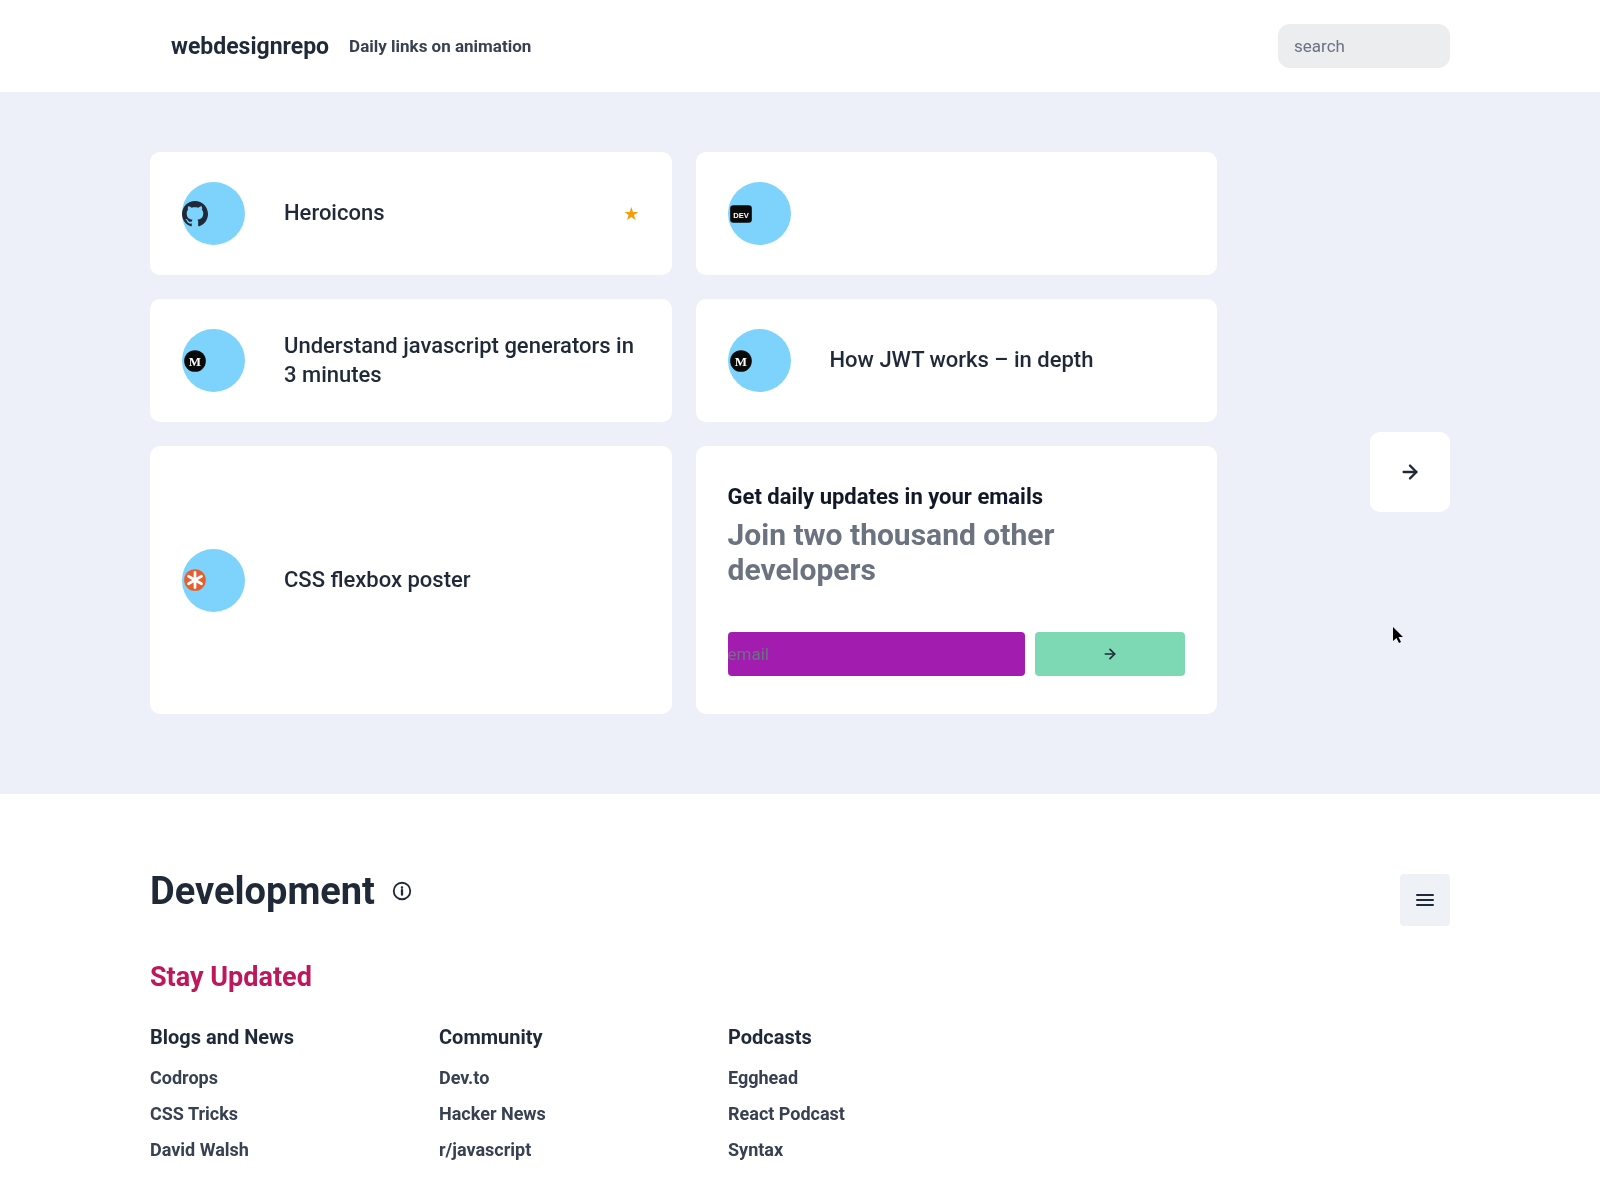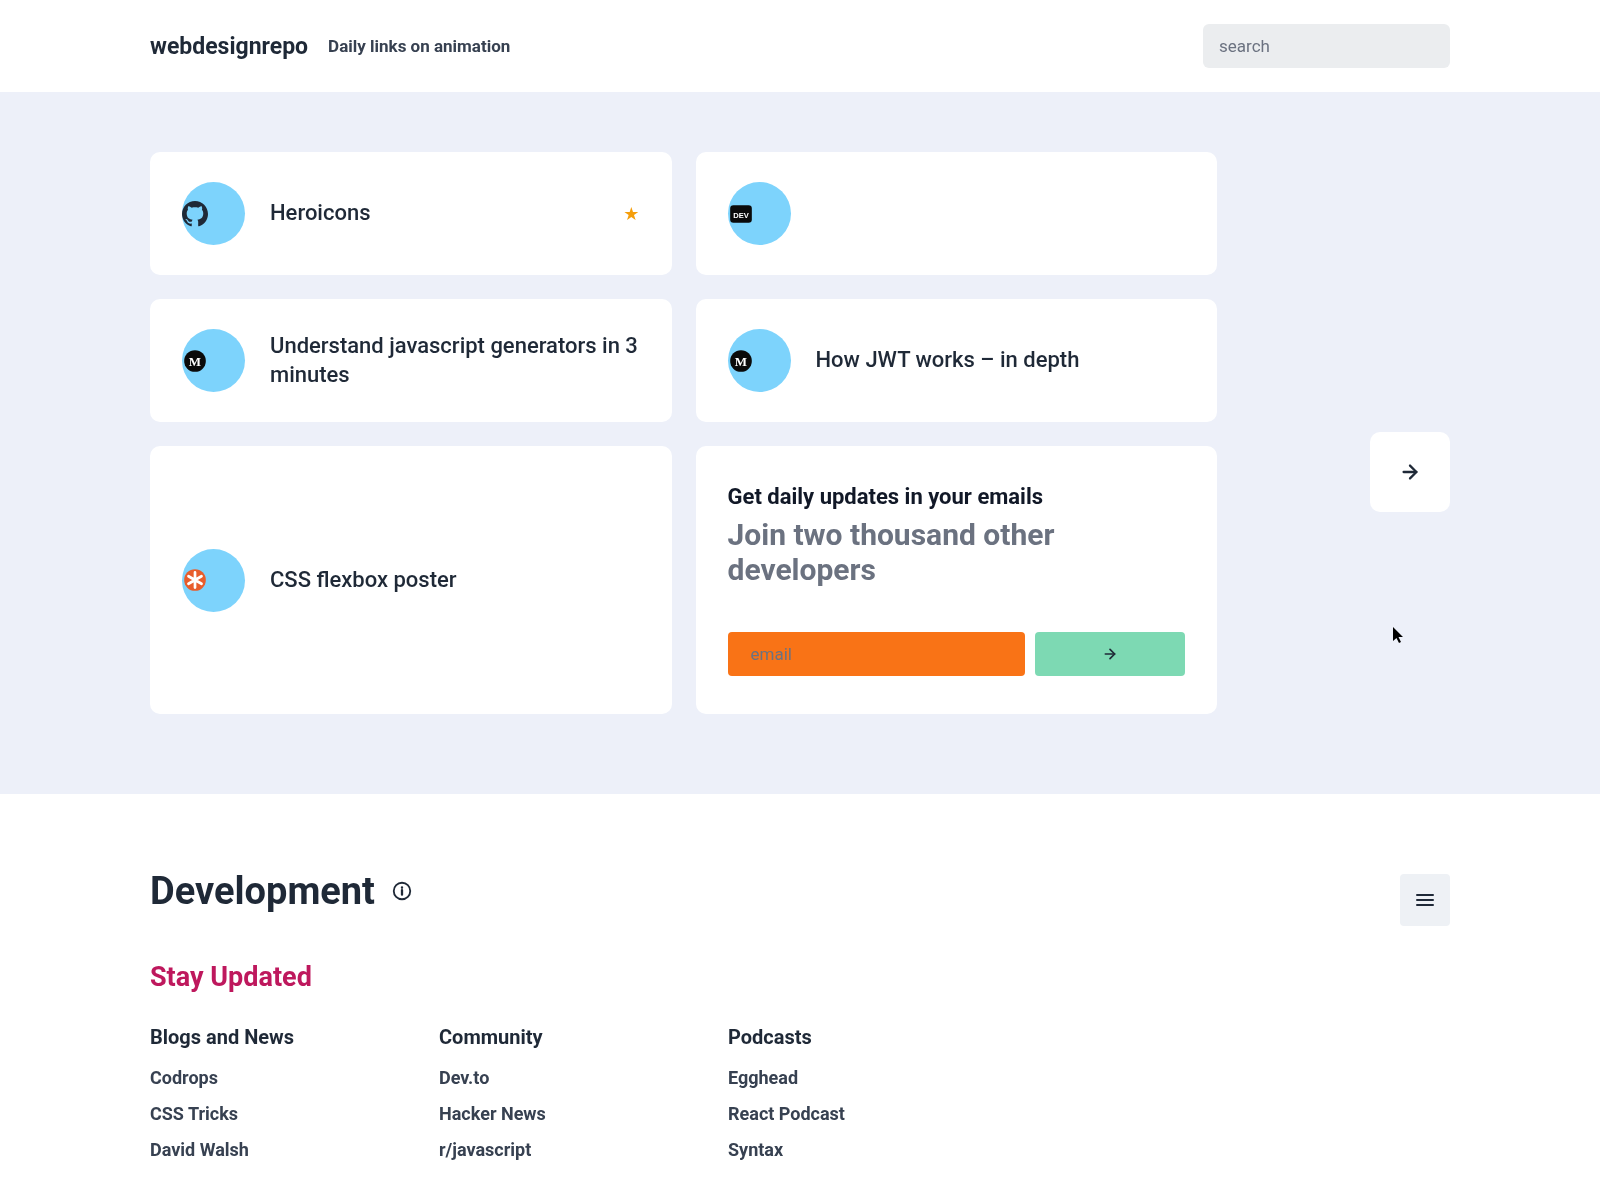--- a/index.html
+++ b/index.html
@@ -14,20 +14,21 @@
       background: #fff;
       width: 1600px;
     }
     
     .header {
       background: #fff;
       padding: 24px 150px;
       display: flex;
       align-items: center;
       justify-content: space-between;
+      margin-left: 21px;
     }
     
     .header-left {
       display: flex;
       align-items: center;
       gap: 20px;
     }
     
     .logo {
       font-weight: 700;
@@ -39,23 +40,23 @@
       font-size: 17px;
       color: #374151;
       font-weight: 700;
     }
     
     .search-input {
       background: #ebedef;
       border: none;
       padding: 12px 16px;
       font-size: 17px;
-      width: 247px;
+      width: 172px;
       color: #6b7280;
-      border-radius: 6px;
+      border-radius: 12px;
       font-family: inherit;
     }
     
     .search-input::placeholder {
       color: #6b7280;
     }
     
     .daily-section {
       background: #edf0f9;
       padding: 60px 150px 80px 150px;
@@ -75,21 +76,21 @@
       gap: 24px;
       max-width: 1067px;
     }
     
     .card {
       background: #fff;
       border-radius: 10px;
       padding: 30px 32px;
       display: flex;
       align-items: center;
-      gap: 25px;
+      gap: 39px;
       cursor: pointer;
     }
     
     .card-icon-wrap {
       width: 63px;
       height: 63px;
       border-radius: 50%;
       background: #7dd3fc;
       display: flex;
       align-items: center;
@@ -135,23 +136,23 @@
       margin-bottom: 45px;
     }
     
     .signup-form {
       display: flex;
       gap: 10px;
     }
     
     .email-input {
       flex: 1;
-      background: #f97316;
+      background: #a21caf;
       border: none;
-      padding: 12px 23px;
+      padding: 12px 0;
       font-size: 17px;
       border-radius: 4px;
       font-family: inherit;
     }
     
     .email-input::placeholder {
       color: #6b7280;
     }
     
     .submit-btn {

